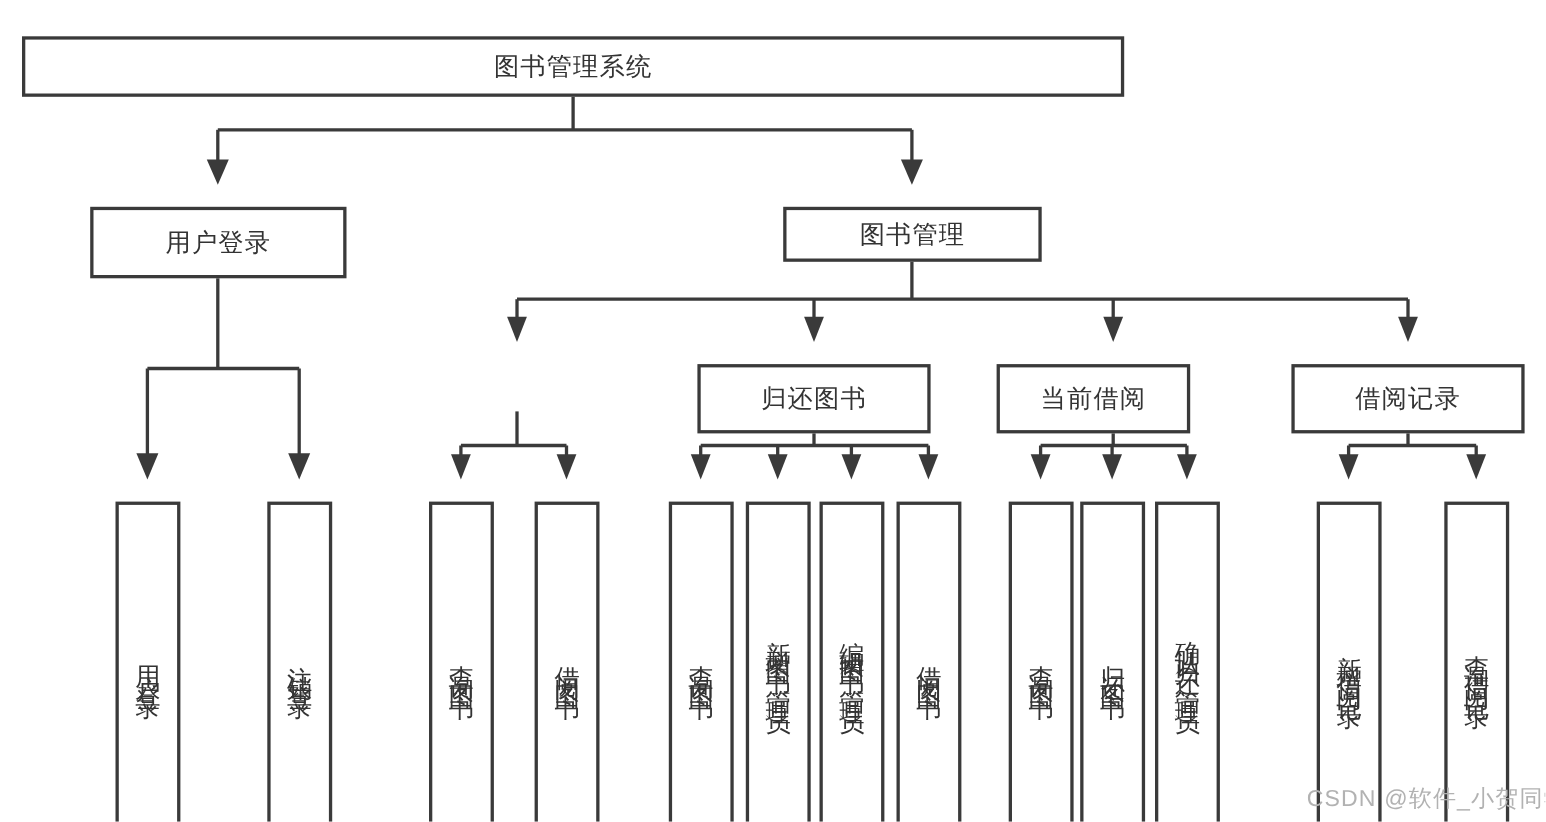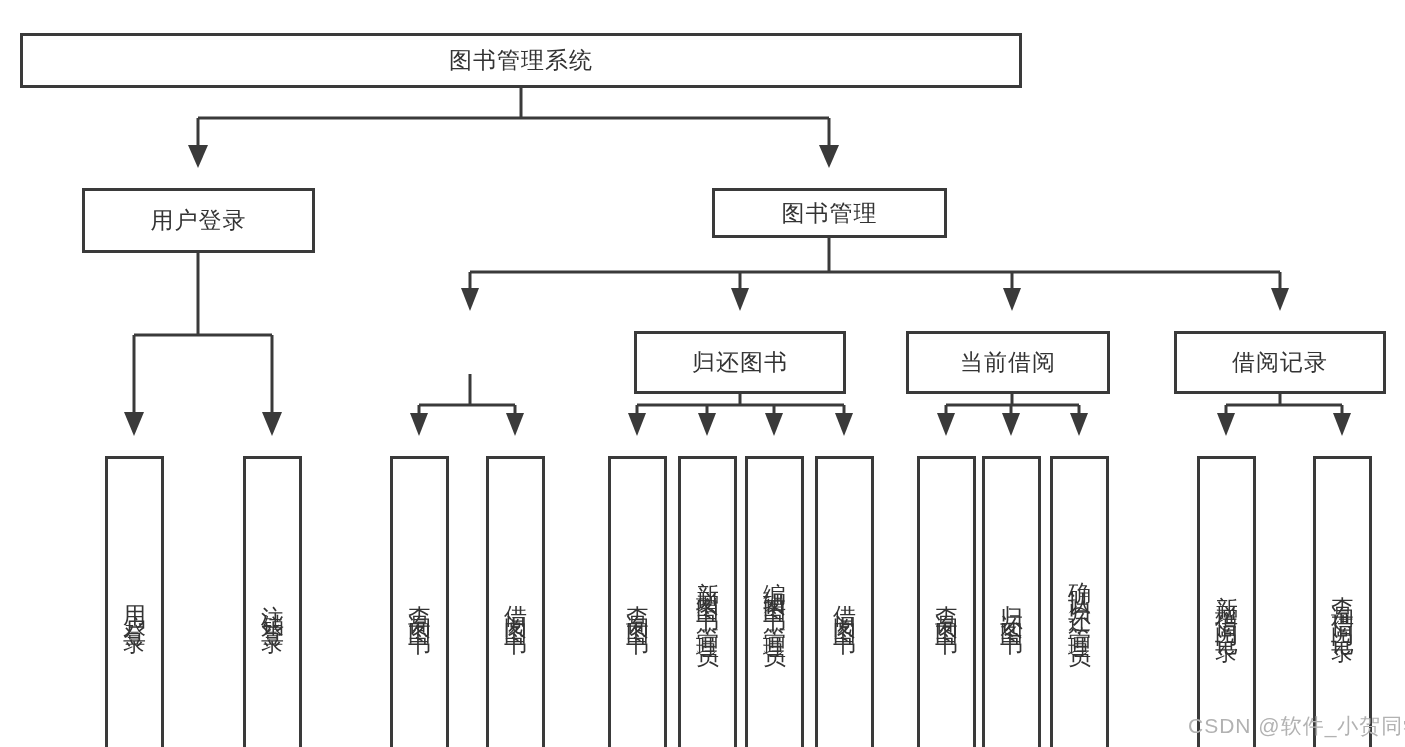--- a/index.html
+++ b/index.html
@@ -48,21 +48,21 @@
     white-space: nowrap;
   }
   
   .n-root            { left:  20px; top:  13px; width: 1002px; height: 55px; }
   
   .n-user-login      { left:  82px; top: 168px; width: 233px; height: 65px; }
   .n-book-mgmt       { left: 712px; top: 168px; width: 235px; height: 50px; text-align: center; }
   
   .n-new-books       { left: 364px; top: 311px; width: 212px; height: 63px; }
   .n-book-borrow     { left: 634px; top: 311px; width: 212px; height: 63px; }
-  .n-current-borrow  { left: 906px; top: 311px; width: 204px; height: 63px; }
+  .n-current-borrow  { left: 906px; top: 311px; width: 176px; height: 63px; }
   .n-borrow-records  { left:1174px; top: 311px; width: 212px; height: 63px; }
   
   .leaf { top: 436px; width: 59px; height: 297px; }
   .n-leaf-a { left: 105px; }
   .n-leaf-b { left: 243px; }
   .n-leaf-c { left: 390px; }
   .n-leaf-d { left: 486px; }
   .n-leaf-e { left: 608px; }
   .n-leaf-f { left: 678px; }
   .n-leaf-g { left: 745px; }

